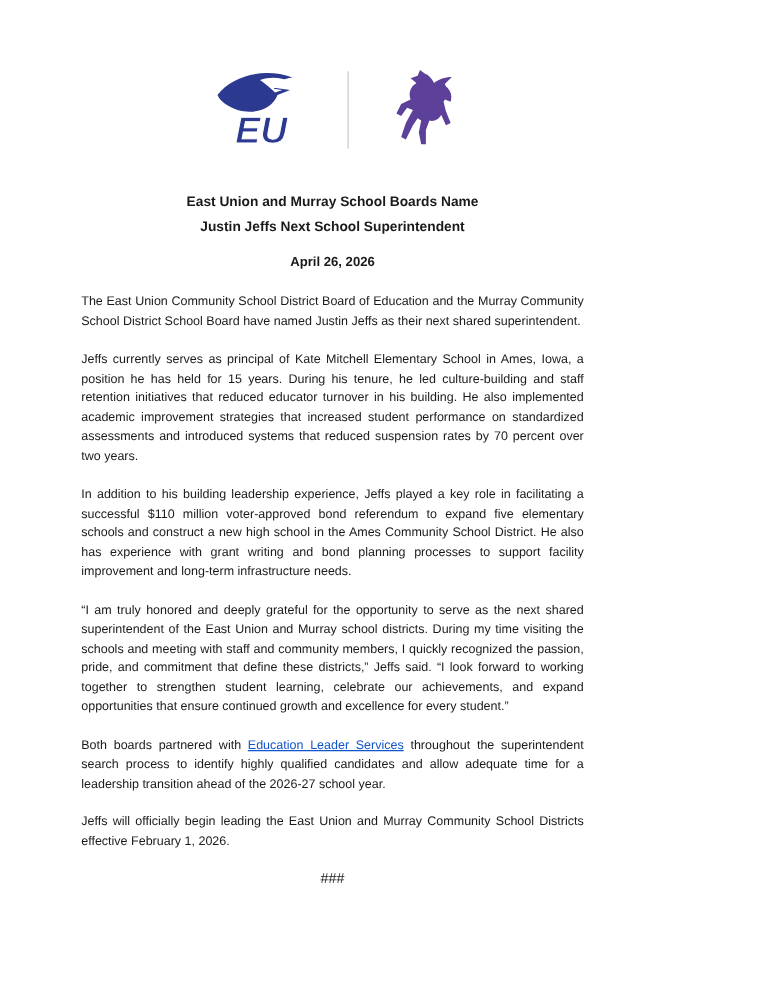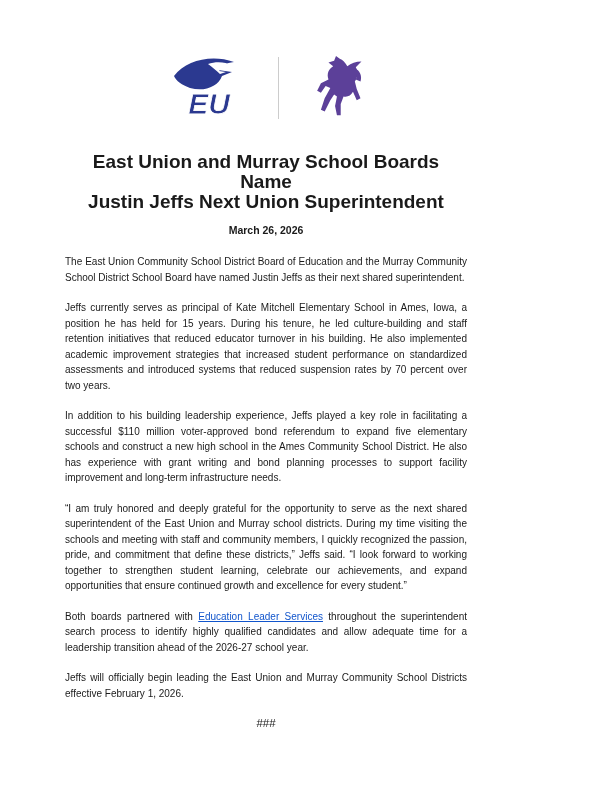--- a/index.html
+++ b/index.html
@@ -34,21 +34,21 @@
   .logo { display: flex; align-items: center; justify-content: center; }
   .eu-logo svg { width: 82px; height: 68px; color: var(--navy); }
   .murray-logo svg { width: 58px; height: 66px; color: var(--purple); }
   .logo-divider {
     width: 1px;
     height: 62px;
     background: #cccccc;
   }
   .title {
     text-align: center;
-    font-size: 19px;
+    font-size: 11px;
     font-weight: bold;
     line-height: 20px;
     margin-bottom: 12px;
   }
   .title-line { display: block; }
   .date {
     text-align: center;
     font-size: 10.5px;
     font-weight: bold;
     margin-bottom: 18px;
@@ -88,24 +88,24 @@
       <svg viewBox="0 0 60 70" aria-hidden="true">
 
         <path fill="currentColor" d="M34,4 L30,1 L28,6 L22,8 L27,12 C22,15 20,20 22,26 L14,30 L10,38 L14,40 L19,33 L24,35 L18,46 L14,58 L18,60 L24,48 L28,42 L31,44 L29,54 L31,64 L35,64 L35,52 L38,44 C42,45 46,43 48,39 L52,48 L56,46 L52,36 L50,28 C53,24 54,18 51,13 L57,7 C51,7 46,9 42,12 C40,8 37,5 34,4 Z"></path>
         <path fill="currentColor" d="M50,14 C55,16 58,22 56,28 L51,26 C53,22 52,18 50,14 Z"></path>
       </svg>
     </div>
   </header>
 
   <h1 class="title">
     <span class="title-line">East Union and Murray School Boards Name</span>
-    <span class="title-line">Justin Jeffs Next Union Superintendent</span>
+    <span class="title-line">Justin Jeffs Next School Superintendent</span>
   </h1>
 
-  <div class="date">March 26, 2026</div>
+  <div class="date">April 26, 2026</div>
 
   <p class="body-p">The East Union Community School District Board of Education and the Murray Community School District School Board have named Justin Jeffs as their next shared superintendent.</p>
 
   <p class="body-p">Jeffs currently serves as principal of Kate Mitchell Elementary School in Ames, Iowa, a position he has held for 15 years. During his tenure, he led culture-building and staff retention initiatives that reduced educator turnover in his building. He also implemented academic improvement strategies that increased student performance on standardized assessments and introduced systems that reduced suspension rates by 70 percent over two years.</p>
 
   <p class="body-p">In addition to his building leadership experience, Jeffs played a key role in facilitating a successful $110 million voter-approved bond referendum to expand five elementary schools and construct a new high school in the Ames Community School District. He also has experience with grant writing and bond planning processes to support facility improvement and long-term infrastructure needs.</p>
 
   <p class="body-p">“I am truly honored and deeply grateful for the opportunity to serve as the next shared superintendent of the East Union and Murray school districts. During my time visiting the schools and meeting with staff and community members, I quickly recognized the passion, pride, and commitment that define these districts,” Jeffs said. “I look forward to working together to strengthen student learning, celebrate our achievements, and expand opportunities that ensure continued growth and excellence for every student.”</p>
 
   <p class="body-p"><span>Both boards partnered with </span><a href="#" class="link">Education Leader Services</a><span> throughout the superintendent search process to identify highly qualified candidates and allow adequate time for a leadership transition ahead of the 2026-27 school year.</span></p>

